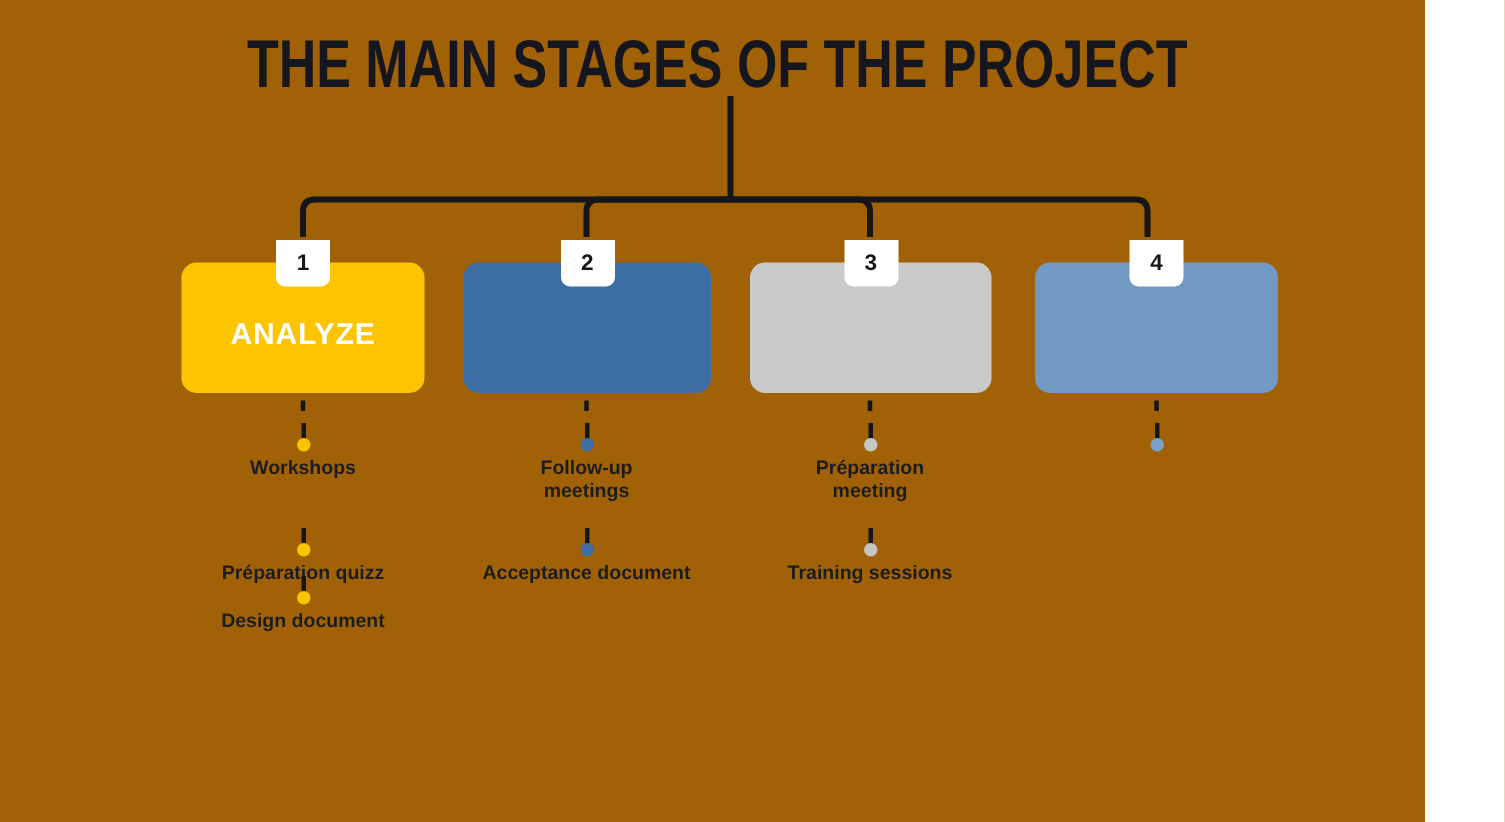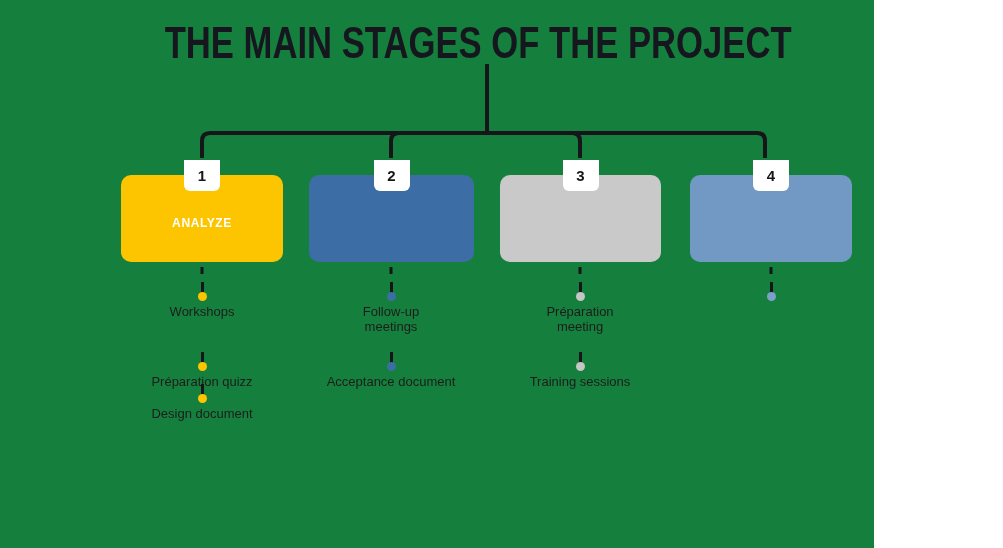--- a/index.html
+++ b/index.html
@@ -3,23 +3,23 @@
 <meta charset="utf-8">
 <style>
   html, body {
     margin: 0;
     padding: 0;
     background: #ffffff;
     font-family: "Liberation Sans", sans-serif;
   }
   .stage-canvas {
     position: relative;
-    width: 874px;
+    width: 950px;
     height: 548px;
-    background: #15803d;
+    background: #a16207;
     overflow: hidden;
   }
   .diagram-title {
     position: absolute;
     top: 22px;
     left: 0;
     width: 956px;
     text-align: center;
     color: #16161e;
     font-size: 45px;
@@ -42,21 +42,21 @@
     top: 175px;
     height: 87px;
     border-radius: 10px;
     display: flex;
     align-items: center;
     justify-content: center;
   }
   .stage-box .box-label {
     color: #ffffff;
     font-weight: 700;
-    font-size: 12px;
+    font-size: 20px;
     letter-spacing: 0.6px;
     padding-top: 9px;
     white-space: nowrap;
   }
   .bg-yellow    { background: #fdc500; }
   .bg-darkblue  { background: #3c6da4; }
   .bg-gray      { background: #c9c9c9; }
   .bg-lightblue { background: #7298c4; }
   .number-tab {
     position: absolute;
@@ -110,21 +110,21 @@
     border-radius: 50%;
     margin-top: -4px;
   }
   .dot-yellow    { background: #fdc500; }
   .dot-darkblue  { background: #3c6da4; }
   .dot-gray      { background: #c6c6c6; }
   .dot-lightblue { background: #7ba0c9; }
   .item-text {
     margin-top: 3px;
     font-size: 13px;
-    font-weight: 400;
+    font-weight: 700;
     color: #1c1c1c;
     line-height: 15px;
     text-align: center;
     white-space: pre-line;
   }
 </style>
 </head>
 <body>
 
 <div class="stage-canvas">

